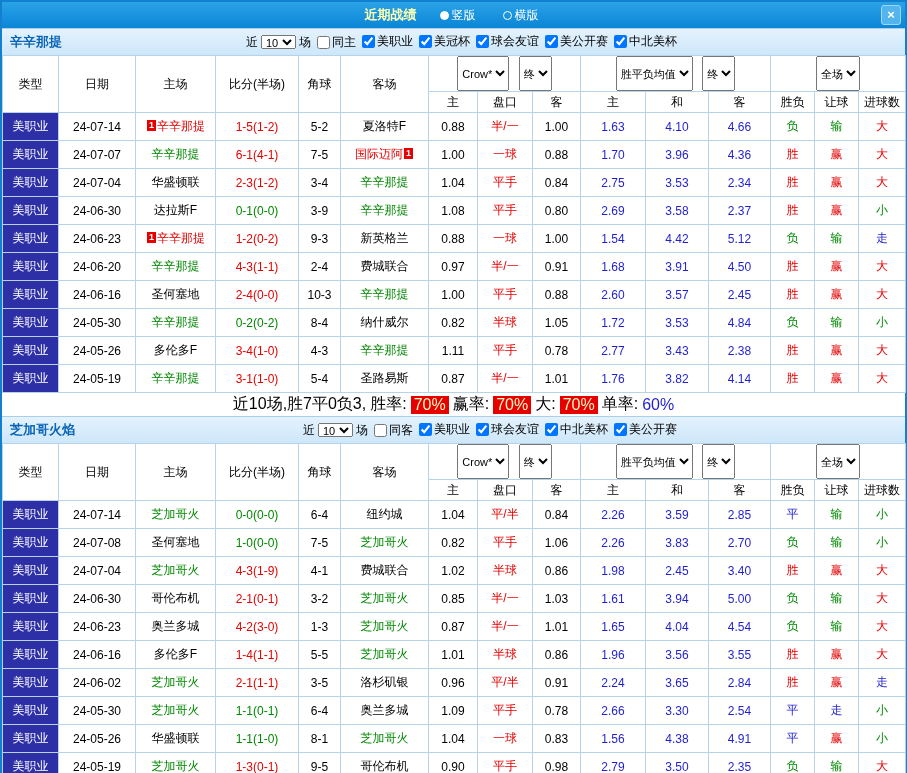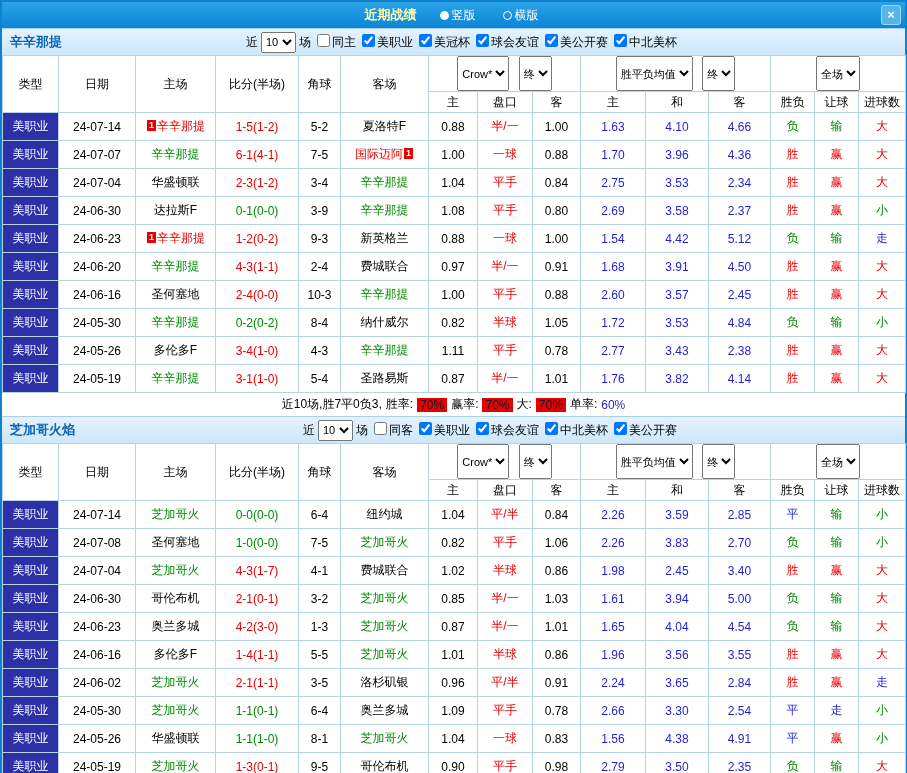--- a/index.html
+++ b/index.html
@@ -10,40 +10,40 @@
   .tb-center { flex:1; display:flex; justify-content:center; align-items:center; gap:19px; }
   .tb-title { color:#ffffb0; font-weight:bold; font-size:13px; }
   .radio { display:inline-flex; align-items:center; color:#fff; font-size:12px; cursor:pointer; margin:10px 4px; }
   .radio-dot { width:9px; height:9px; border:1px solid #fff; border-radius:50%; display:inline-block; margin-right:3px; }
   .radio-dot.checked { background:#fff; }
   .close-btn { position:absolute; right:4px; top:3px; width:20px; height:20px; line-height:17px; text-align:center; background:#54b4ec; border:1px solid #9ed6f6; border-radius:3px; color:#fff; font-weight:bold; font-size:13px; cursor:pointer; }
 
   .team-bar { height:27px; background:linear-gradient(180deg,#e4f2fd,#cde7fa); border-top:1px solid #aacfec; display:flex; align-items:center; font-size:12px; }
   .team-name { color:#0a64b6; font-weight:bold; font-size:13px; padding-left:8px; }
   .filter { margin-left:auto; display:flex; align-items:center; margin-right:228px; white-space:nowrap; color:#000; }
-  .filter select { font-size:11px; margin:0 3px; height:21px; }
-  .filter label { display:inline-flex; align-items:flex-start; margin-left:6px; cursor:pointer; }
+  .filter select { font-size:11px; margin:0 3px; height:14px; }
+  .filter label { display:inline-flex; align-items:center; margin-left:6px; cursor:pointer; }
   .filter input { margin:0 2px 0 0; width:13px; height:13px; }
 
   table { border-collapse:collapse; table-layout:fixed; width:903px; text-align:center; font-size:12px; }
   th, td { border:1px solid #b7d3ea; padding:0; white-space:nowrap; overflow:hidden; }
   thead th { height:21px; font-weight:normal; background:#fff; }
   tbody td { height:28px; }
   .sel-cell select { font-size:11px; height:35px; margin:0 3px; max-width:95px; }
 
   .league-cell { background:#2c2fa5; color:#fff; }
   .c-red { color:#e60000; }
   .c-green { color:#008800; }
   .c-blue { color:#1f1fd0; }
   .c-black { color:#000; }
   .badge { display:inline-block; background:#e60000; color:#fff; font-size:9px; line-height:11px; padding:0 2px; margin:0 1px; vertical-align:2px; font-weight:bold; }
 
-  .summary { height:23px; display:flex; align-items:center; justify-content:center; font-size:12px; }
+  .summary { height:23px; display:flex; align-items:center; justify-content:center; font-size:16px; }
   .summary span { margin:0 2px; }
-  .badge-red { background:#e60000; color:#0f172a; padding:0 3px; }
+  .badge-red { background:#e60000; color:#fef9c3; padding:0 3px; }
   .badge-green { background:#00a04a; color:#fff; padding:0 3px; }
   .text-blue { color:#1f1fd0; }
   .sum-label { color:#000; }
 </style>
 </head>
 <body>
 
 <div class="app">
 
   <div class="titlebar">
@@ -433,21 +433,21 @@
           <td class="c-blue">3.83</td>
           <td class="c-blue">2.70</td>
           <td class="c-green">负</td>
           <td class="c-green">输</td>
           <td class="c-green">小</td>
         </tr>
         <tr>
           <td class="league-cell">美职业</td>
           <td class="c-black">24-07-04</td>
           <td><span class="c-green">芝加哥火</span></td>
-          <td class="c-red">4-3(1-7)</td>
+          <td class="c-red">4-3(1-9)</td>
           <td class="c-black">4-1</td>
           <td><span class="c-black">费城联合</span></td>
           <td class="c-black">1.02</td>
           <td class="c-red">半球</td>
           <td class="c-black">0.86</td>
           <td class="c-blue">1.98</td>
           <td class="c-blue">2.45</td>
           <td class="c-blue">3.40</td>
           <td class="c-red">胜</td>
           <td class="c-red">赢</td>

